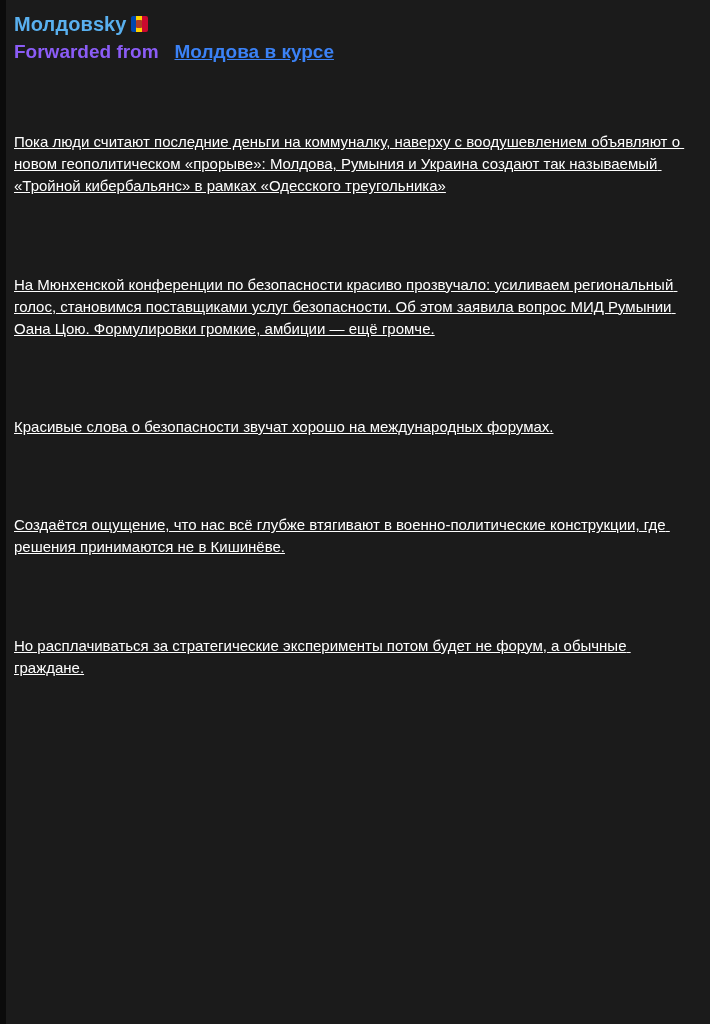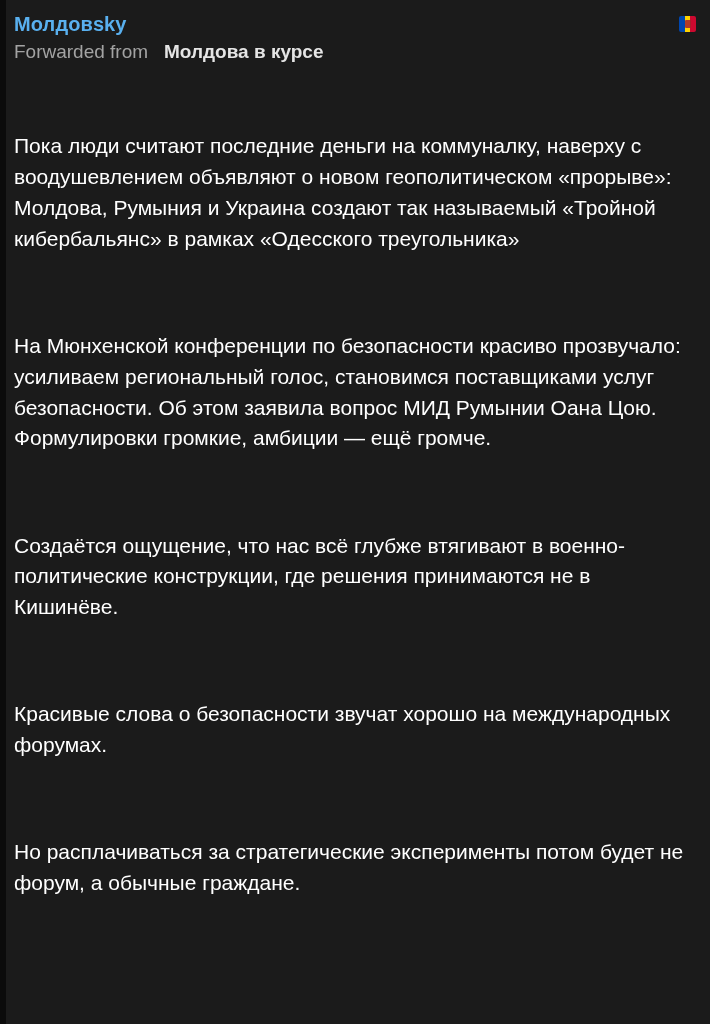--- a/index.html
+++ b/index.html
@@ -29,21 +29,20 @@
     bottom: 0;
     width: 6px;
     background: #0b0b0b;
   }
   .channel-line {
     display: flex;
     align-items: center;
     gap: 4px;
     margin: 0 0 4px 0;
     line-height: 1.2;
-    justify-content: space-between;
   }
   .channel-name {
     color: #59b0ef;
     font-size: 20px;
     font-weight: bold;
     letter-spacing: 0.1px;
   }
   .flag {
     display: inline-block;
     width: 17px;
@@ -76,41 +75,43 @@
     border-radius: 1px;
     opacity: 0.85;
   }
   .forwarded {
     font-size: 19px;
     margin: 0 0 10px 0;
     line-height: 1.25;
     color: #59b0ef;
   }
   .forwarded .fw-label {
-    color: #a3a3a3;
-    font-weight: normal;
+    color: #8b5cf6;
+    font-weight: bold;
   }
   .forwarded .fw-source {
-    color: #e5e5e5;
+    color: #3b82f6;
     font-weight: bold;
+    text-decoration: underline;
   }
   .body-text {
     font-size: 19.5px;
     line-height: 1.47;
     color: #ffffff;
     white-space: pre-wrap;
     word-wrap: break-word;
     font-family: "Liberation Sans", sans-serif;
     margin: 0;
   }
   .para {
     margin: 0 0 19px 0;
-    font-size: 21px;
+    font-size: 15px;
     line-height: 1.47;
     white-space: pre-wrap;
+    text-decoration: underline;
   }
   .para:last-child { margin-bottom: 0; }
 </style>
 </head>
 <body>
 
 <div class="page">
   <div class="left-strip"></div>
 
   <div class="channel-line">
@@ -125,17 +126,17 @@
 
   <div class="forwarded">
     <span class="fw-label">Forwarded from</span>
     <span>&nbsp;</span>
     <span class="fw-source">Молдова в курсе</span>
   </div>
 
   <div class="body-text">
     <p class="para">Пока люди считают последние деньги на коммуналку, наверху с воодушевлением объявляют о новом геополитическом «прорыве»: Молдова, Румыния и Украина создают так называемый «Тройной кибербальянс» в рамках «Одесского треугольника»</p>
     <p class="para">На Мюнхенской конференции по безопасности красиво прозвучало: усиливаем региональный голос, становимся поставщиками услуг безопасности. Об этом заявила вопрос МИД Румынии Оана Цою. Формулировки громкие, амбиции — ещё громче.</p>
+    <p class="para">Красивые слова о безопасности звучат хорошо на международных форумах.</p>
     <p class="para">Создаётся ощущение, что нас всё глубже втягивают в военно-политические конструкции, где решения принимаются не в Кишинёве.</p>
-    <p class="para">Красивые слова о безопасности звучат хорошо на международных форумах.</p>
     <p class="para">Но расплачиваться за стратегические эксперименты потом будет не форум, а обычные граждане.</p>
   </div>
 </div>
 
 </body></html>

